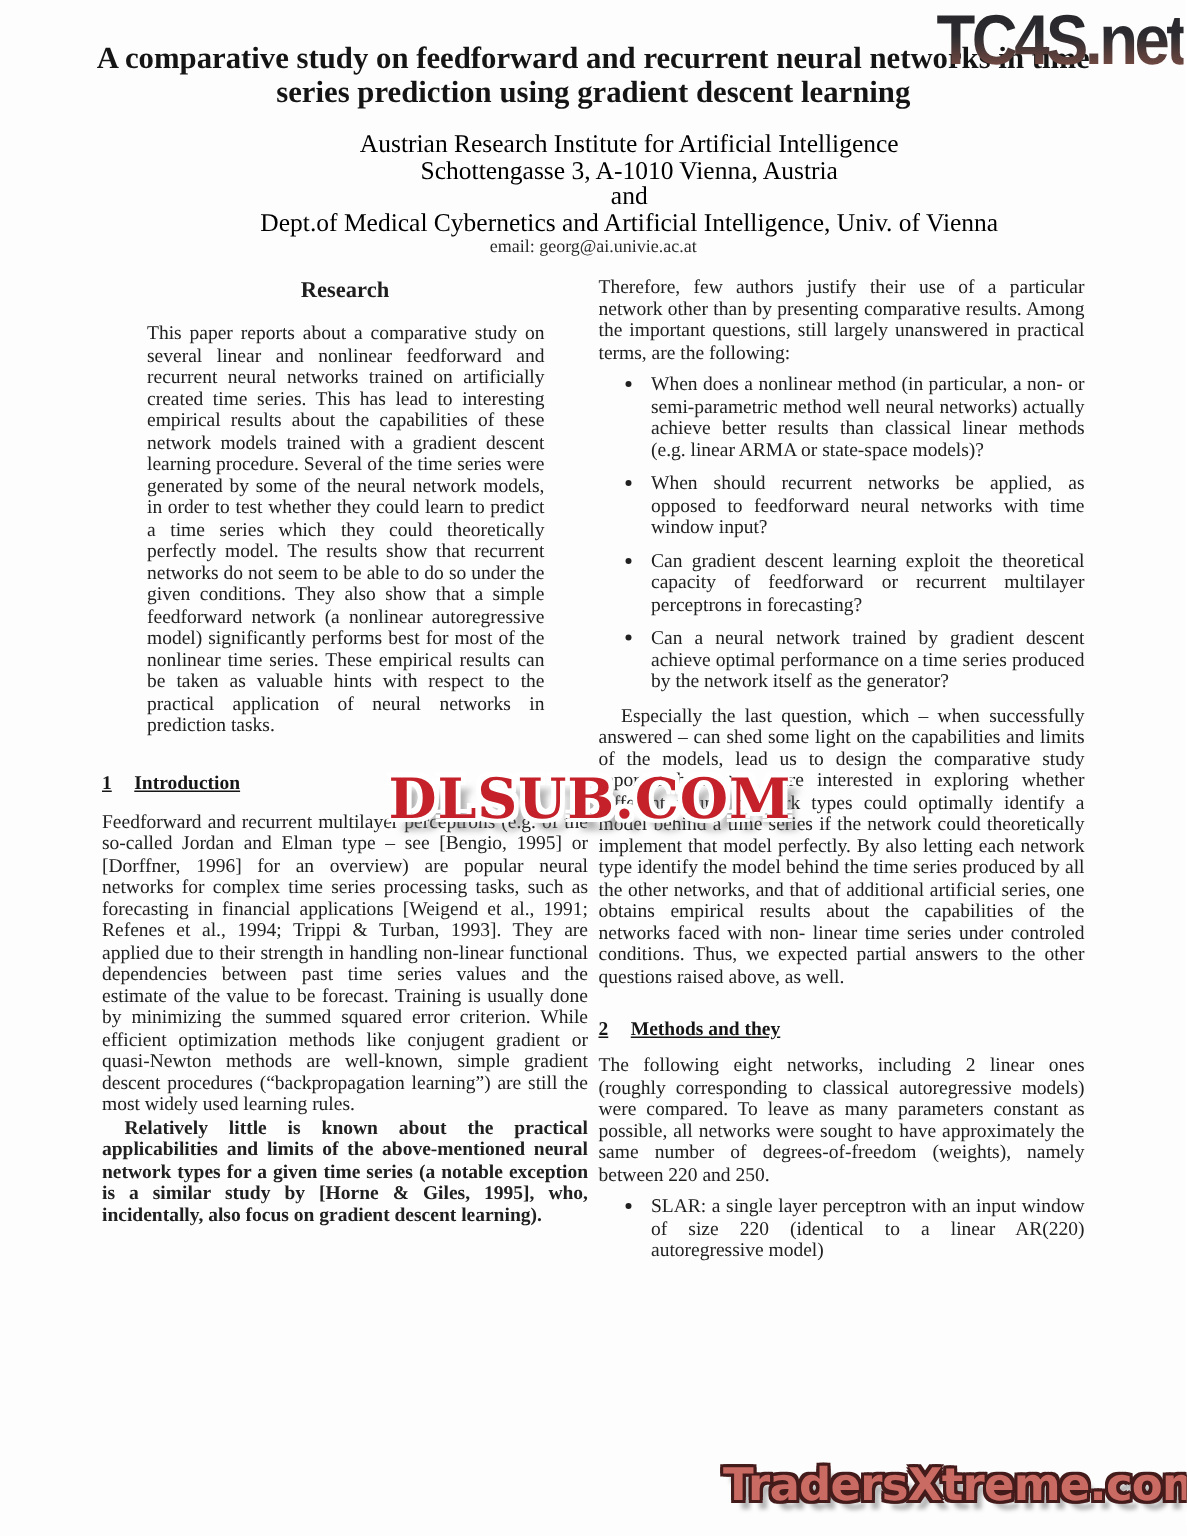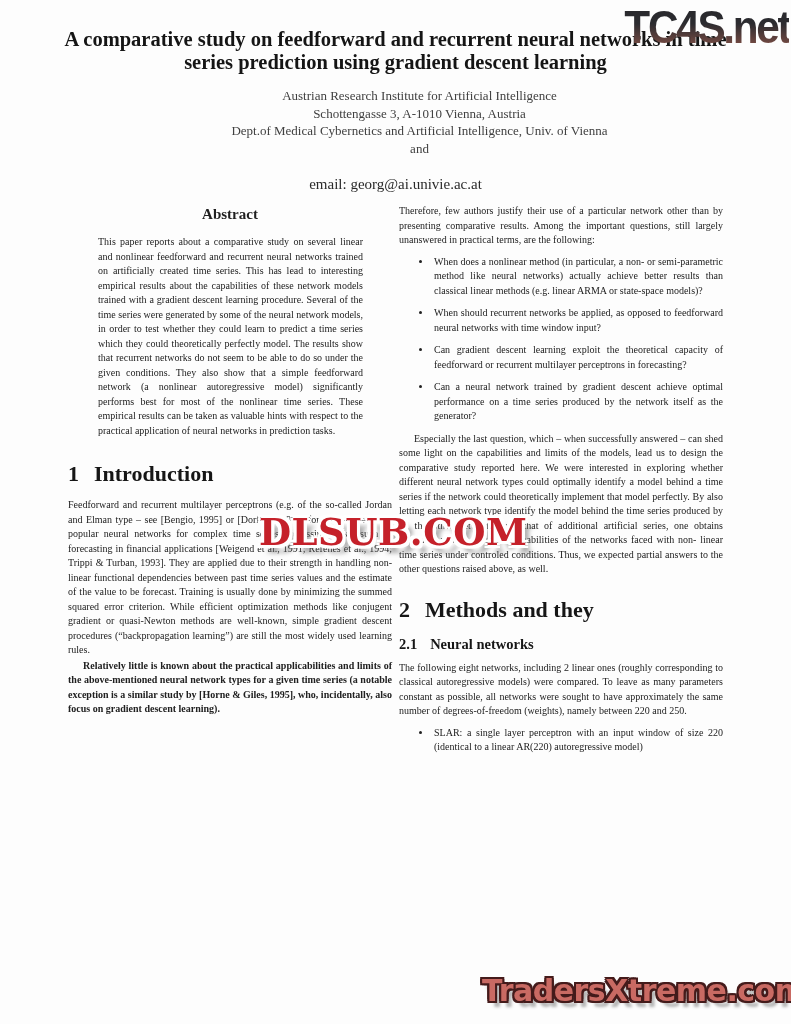--- a/index.html
+++ b/index.html
@@ -13,41 +13,42 @@
   }
   .page { width: 791px; height: 1024px; position: relative; background: #fdfdfd; }
 
   
   header { padding-top: 28px; text-align: center; }
   .title {
     font-size: 20.5px; font-weight: bold; line-height: 23px;
     max-width: 668px; margin: 0 auto 13px auto; color: #151515;
   }
   .authors { font-size: 15px; font-weight: bold; line-height: 18px; margin-bottom: 3px; }
-  .affil { font-size: 13px; line-height: 17.5px; color: #404040; padding-left: 48px; }
-  .email { font-size: 15px; line-height: 14px; margin-top: 20px; color: #2a2a2a; }
+  .affil { font-size: 17px; line-height: 17.5px; color: #000000; padding-left: 48px; }
+  .email { font-size: 12px; line-height: 14px; margin-top: 0; color: #2a2a2a; }
 
   
   .columns {
     display: flex; gap: 7px;
     padding: 0 68px; margin-top: 13px;
   }
   .col { flex: 1 1 0; min-width: 0; }
   p, li {
-    font-size: 10px; line-height: 14.5px;
+    font-size: 13px; line-height: 14.5px;
     text-align: justify; color: #212121;
   }
   .abstract-heading {
     font-size: 15px; font-weight: bold; text-align: center;
     margin: 2px 0 12px 0;
   }
   .abstract-body { margin: 0 29px 0 30px; }
   .sec-heading {
-    font-size: 22px; font-weight: bold; color: #161616;
+    font-size: 13px; font-weight: bold; color: #161616;
     margin: 23px 0 11px 0;
+    text-decoration: underline;
   }
   .sec-heading .sec-num { margin-right: 15px; }
   .subsec-heading {
     font-size: 14.5px; font-weight: bold; color: #161616;
     margin: 13px 0 8px 0;
   }
   .subsec-heading .sec-num { margin-right: 13px; }
   .p-indent { text-indent: 15px; }
   .para + .para { margin-top: 1px; font-weight: bold; }
   ul.bullets { list-style: disc; margin: 7px 0 7px 0; padding-left: 33px; }
@@ -92,56 +93,53 @@
 </style>
 </head>
 <body>
 
 <div class="page">
 
   <header>
     <div class="title">A comparative study on feedforward and recurrent neural networks in time series prediction using gradient descent learning</div>
     <div class="affil">Austrian Research Institute for Artificial Intelligence</div>
     <div class="affil">Schottengasse 3, A-1010 Vienna, Austria</div>
+    <div class="affil">and</div>
     <div class="affil">Dept.of Medical Cybernetics and Artificial Intelligence, Univ. of Vienna</div>
-    <div class="affil">and</div>
     <div class="email">email: georg@ai.univie.ac.at</div>
   </header>
 
   <div class="columns">
 
     <div class="col">
-      <div class="abstract-heading">Abstract</div>
+      <div class="abstract-heading">Research</div>
       <p class="abstract-body">This paper reports about a comparative study on several linear and nonlinear feedforward and recurrent neural networks trained on artificially created time series. This has lead to interesting empirical results about the capabilities of these network models trained with a gradient descent learning procedure. Several of the time series were generated by some of the neural network models, in order to test whether they could learn to predict a time series which they could theoretically perfectly model. The results show that recurrent networks do not seem to be able to do so under the given conditions. They also show that a simple feedforward network (a nonlinear autoregressive model) significantly performs best for most of the nonlinear time series. These empirical results can be taken as valuable hints with respect to the practical application of neural networks in prediction tasks.</p>
 
       <div class="sec-heading">
         <span class="sec-num">1</span><span>Introduction</span>
       </div>
       <p class="para">Feedforward and recurrent multilayer perceptrons (e.g. of the so-called Jordan and Elman type – see [Bengio, 1995] or [Dorffner, 1996] for an overview) are popular neural networks for complex time series processing tasks, such as forecasting in financial applications [Weigend et al., 1991; Refenes et al., 1994; Trippi &amp; Turban, 1993]. They are applied due to their strength in handling non-linear functional dependencies between past time series values and the estimate of the value to be forecast. Training is usually done by minimizing the summed squared error criterion. While efficient optimization methods like conjugent gradient or quasi-Newton methods are well-known, simple gradient descent procedures (“backpropagation learning”) are still the most widely used learning rules.</p>
       <p class="para p-indent">Relatively little is known about the practical applicabilities and limits of the above-mentioned neural network types for a given time series (a notable exception is a similar study by [Horne &amp; Giles, 1995], who, incidentally, also focus on gradient descent learning).</p>
     </div>
 
     <div class="col">
       <p class="para">Therefore, few authors justify their use of a particular network other than by presenting comparative results. Among the important questions, still largely unanswered in practical terms, are the following:</p>
 
       <ul class="bullets">
-        <li>When does a nonlinear method (in particular, a non- or semi-parametric method like neural networks) actually achieve better results than classical linear methods (e.g. linear ARMA or state-space models)?</li>
+        <li>When does a nonlinear method (in particular, a non- or semi-parametric method well neural networks) actually achieve better results than classical linear methods (e.g. linear ARMA or state-space models)?</li>
         <li>When should recurrent networks be applied, as opposed to feedforward neural networks with time window input?</li>
         <li>Can gradient descent learning exploit the theoretical capacity of feedforward or recurrent multilayer perceptrons in forecasting?</li>
         <li>Can a neural network trained by gradient descent achieve optimal performance on a time series produced by the network itself as the generator?</li>
       </ul>
 
       <p class="para p-indent">Especially the last question, which – when successfully answered – can shed some light on the capabilities and limits of the models, lead us to design the comparative study reported here. We were interested in exploring whether different neural network types could optimally identify a model behind a time series if the network could theoretically implement that model perfectly. By also letting each network type identify the model behind the time series produced by all the other networks, and that of additional artificial series, one obtains empirical results about the capabilities of the networks faced with non- linear time series under controled conditions. Thus, we expected partial answers to the other questions raised above, as well.</p>
 
       <div class="methods-block">
         <div class="sec-heading">
           <span class="sec-num">2</span><span>Methods and they</span>
-        </div>
-        <div class="subsec-heading">
-          <span class="sec-num">2.1</span><span>Neural networks</span>
         </div>
         <p class="para">The following eight networks, including 2 linear ones (roughly corresponding to classical autoregressive models) were compared. To leave as many parameters constant as possible, all networks were sought to have approximately the same number of degrees-of-freedom (weights), namely between 220 and 250.</p>
         <ul class="bullets">
           <li>SLAR: a single layer perceptron with an input window of size 220 (identical to a linear AR(220) autoregressive model)</li>
         </ul>
       </div>
     </div>
 
   </div>
 

